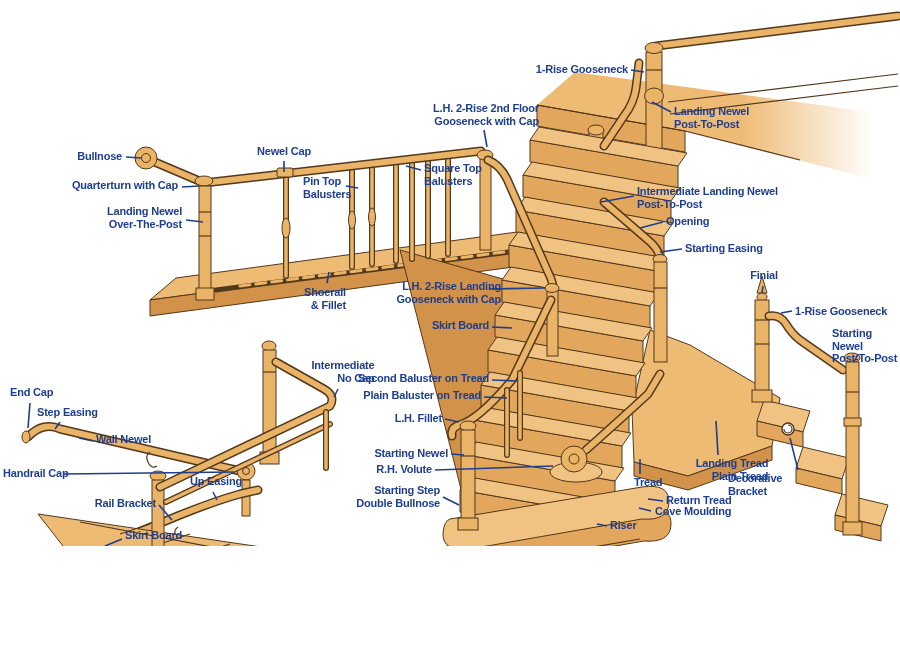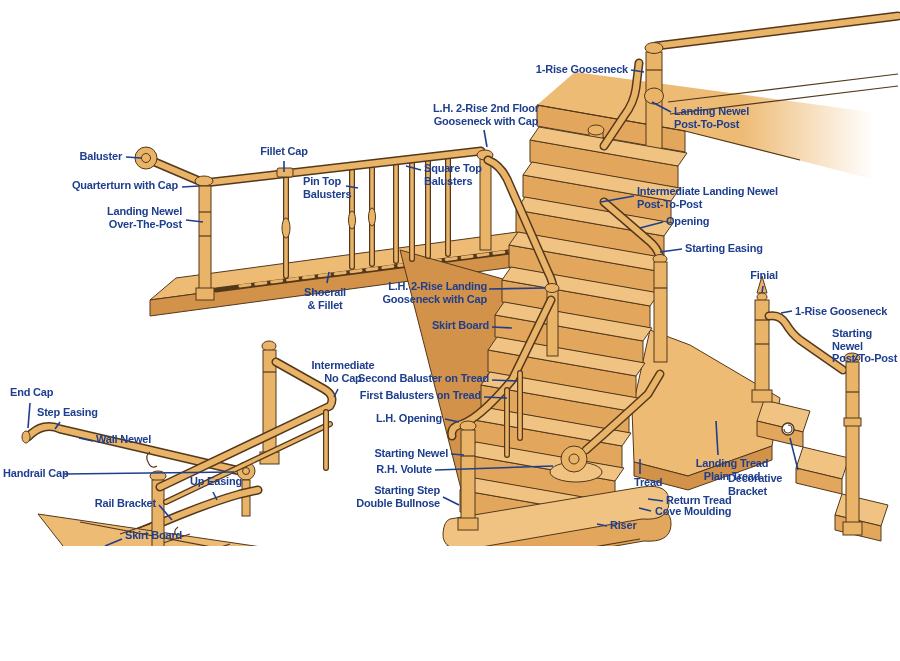--- a/index.html
+++ b/index.html
@@ -1,21 +1,21 @@
 <!DOCTYPE html>
 <html style="--background: #ffffff; --label_text: #1e3e8e; --leader_line: #1e3e8e; --wood_light: #f0c382; --wood_mid: #e2a75c; --wood_dark: #d29249; --wood_floor: #eebb75; --outline: #53381b; --rail: #e9b368;"><head>
 <meta charset="utf-8">
 <style>
   html,body{margin:0;padding:0;background:#fff;}
   #canvas{position:relative;width:900px;height:546px;background:var(--background,#fff);overflow:hidden;
           font-family:"Liberation Sans",sans-serif;}
   #art{position:absolute;left:0;top:0;}
   .lbl{position:absolute;color:var(--label_text,#1e3e8e);font:bold 11px/1.15 "Liberation Sans",sans-serif;
        letter-spacing:-0.2px;white-space:pre-line;}
-  .ctr{transform:translateX(-50%);text-align:center;}
+  .ctr{transform:translateX(-50%);text-align:right;}
   .ra{text-align:right;}
   
   .f-top{fill:var(--wood_light);stroke:var(--outline);stroke-width:1;}
   .f-riser{fill:var(--wood_mid);stroke:var(--outline);stroke-width:1;}
   .f-floor{fill:var(--wood_floor);stroke:var(--outline);stroke-width:1;}
   .f-dark{fill:var(--wood_dark);stroke:var(--outline);stroke-width:1;}
   .rail-o{fill:none;stroke:var(--outline);stroke-linecap:round;stroke-linejoin:round;}
   .rail-f{fill:none;stroke:var(--rail);stroke-linecap:round;stroke-linejoin:round;}
   .post{fill:var(--rail);stroke:var(--outline);stroke-width:1;}
   .thin{stroke:var(--outline);stroke-width:1.2;fill:none;}
@@ -281,47 +281,47 @@
     <line class="leader" x1="607" y1="526" x2="597" y2="524"></line>
     <line class="leader" x1="798" y1="470" x2="790" y2="438"></line>
   </g>
 </svg>
 
 <div class="lbl ra" style="right:272px;top:63px">1-Rise Gooseneck</div>
 <div class="lbl" style="left:674px;top:105px">Landing Newel
 Post-To-Post</div>
 <div class="lbl ctr" style="left:486px;top:102px">L.H. 2-Rise 2nd Floor
 Gooseneck with Cap</div>
-<div class="lbl ra" style="right:778px;top:150px">Baluster</div>
+<div class="lbl ra" style="right:778px;top:150px">Bullnose</div>
 <div class="lbl ra" style="right:722px;top:179px">Quarterturn with Cap</div>
 <div class="lbl ra" style="right:718px;top:205px">Landing Newel
 Over-The-Post</div>
-<div class="lbl ctr" style="left:284px;top:145px">Fillet Cap</div>
+<div class="lbl ctr" style="left:284px;top:145px">Newel Cap</div>
 <div class="lbl" style="left:303px;top:175px">Pin Top
 Balusters</div>
 <div class="lbl" style="left:424px;top:162px">Square Top
 Balusters</div>
 <div class="lbl ctr" style="left:325px;top:286px">Shoerail
 &amp; Fillet</div>
 <div class="lbl" style="left:637px;top:185px">Intermediate Landing Newel
 Post-To-Post</div>
 <div class="lbl" style="left:666px;top:215px">Opening</div>
 <div class="lbl" style="left:685px;top:242px">Starting Easing</div>
-<div class="lbl ra" style="right:413px;top:280px">L.H. 2-Rise Landing
+<div class="lbl ra" style="right:399px;top:280px">L.H. 2-Rise Landing
 Gooseneck with Cap</div>
 <div class="lbl ra" style="right:411px;top:319px">Skirt Board</div>
 <div class="lbl ctr" style="left:764px;top:269px">Finial</div>
 <div class="lbl" style="left:795px;top:305px">1-Rise Gooseneck</div>
 <div class="lbl" style="left:832px;top:327px">Starting Newel
 Post-To-Post</div>
 <div class="lbl ctr" style="left:343px;top:359px">Intermediate
 No Cap</div>
 <div class="lbl ra" style="right:411px;top:372px">Second Baluster on Tread</div>
-<div class="lbl ra" style="right:419px;top:389px">First Balusters on Tread</div>
-<div class="lbl ra" style="right:458px;top:412px">L.H. Opening</div>
+<div class="lbl ra" style="right:419px;top:389px">Plain Baluster on Tread</div>
+<div class="lbl ra" style="right:458px;top:412px">L.H. Fillet</div>
 <div class="lbl ra" style="right:452px;top:447px">Starting Newel</div>
 <div class="lbl ra" style="right:468px;top:463px">R.H. Volute</div>
 <div class="lbl ra" style="right:460px;top:484px">Starting Step
 Double Bullnose</div>
 <div class="lbl" style="left:10px;top:386px">End Cap</div>
 <div class="lbl" style="left:37px;top:406px">Step Easing</div>
 <div class="lbl" style="left:96px;top:433px">Wall Newel</div>
 <div class="lbl" style="left:3px;top:467px">Handrail Cap</div>
 <div class="lbl" style="left:190px;top:475px">Up Easing</div>
 <div class="lbl ra" style="right:744px;top:497px">Rail Bracket</div>

